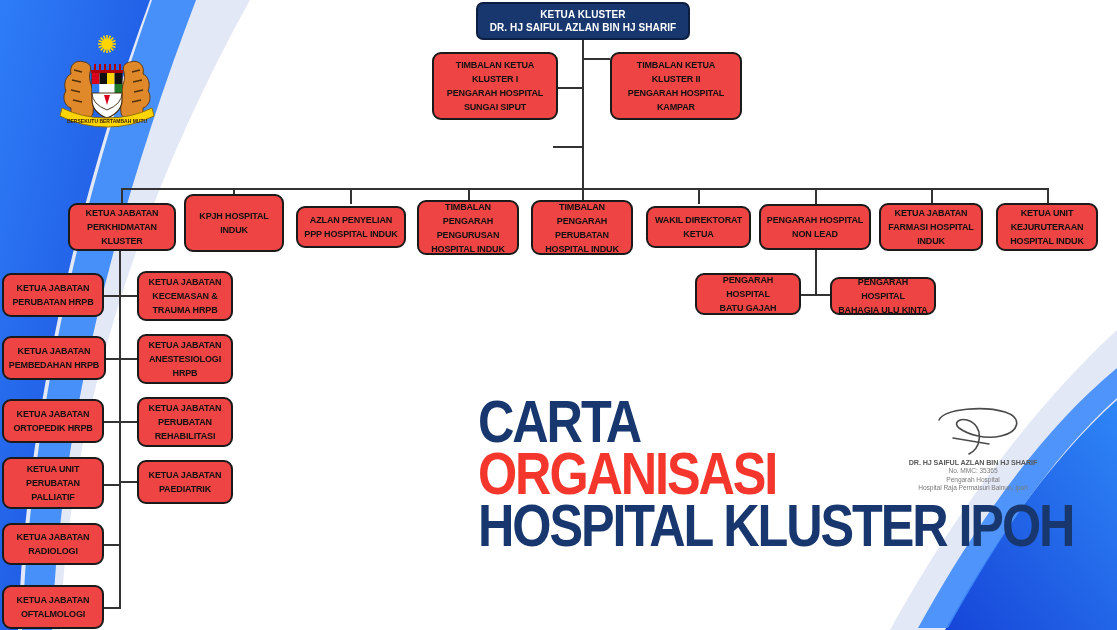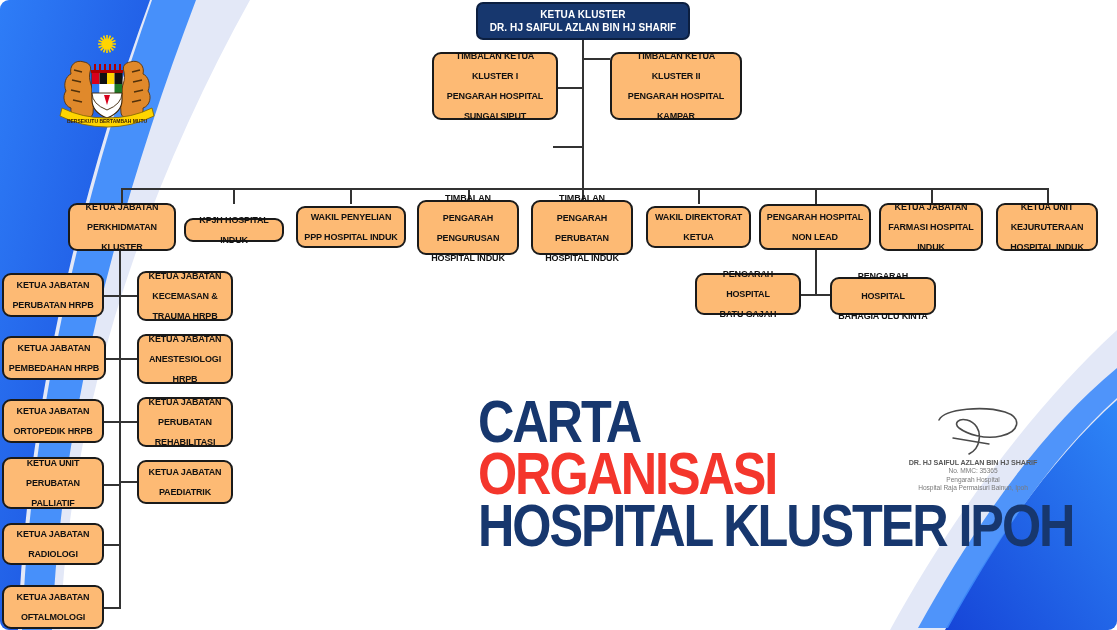--- a/index.html
+++ b/index.html
@@ -2,36 +2,36 @@
 <html><head>
 <meta charset="utf-8">
 <style>
   html,body{margin:0;padding:0;}
   body{
     width:1117px;height:630px;overflow:hidden;
     font-family:"Liberation Sans", sans-serif;
     background:#ffffff;
     position:relative;
   }
-  #stage{position:absolute;left:0;top:0;width:1117px;height:630px;overflow:hidden;background:#fff;border-radius:9px;}
+  #stage{position:absolute;left:0;top:0;width:1117px;height:630px;overflow:hidden;background:#fff;}
 
   
   .bg-layer{position:absolute;left:0;top:0;width:1117px;height:630px;pointer-events:none;}
 
   
   .node{
     position:absolute;
     box-sizing:border-box;
-    background:#fdba74;
+    background:#ef4444;
     border:2.2px solid #1a1a1a;
     border-radius:9px;
     color:#111111;
     font-weight:bold;
     font-size:9px;
-    line-height:20px;
+    line-height:14px;
     letter-spacing:-0.15px;
     text-align:center;
     display:flex;
     align-items:center;
     justify-content:center;
     padding:2px 3px;
     white-space:pre-line;
     z-index:5;
   }
   .node.root{
@@ -217,23 +217,23 @@
 
   <div class="node" style="left:610px;top:52px;width:132px;height:68px;">TIMBALAN KETUA
 KLUSTER II
 PENGARAH HOSPITAL
 KAMPAR</div>
 
 
   <div class="node" style="left:68px;top:203px;width:108px;height:48px;">KETUA JABATAN
 PERKHIDMATAN
 KLUSTER</div>
-  <div class="node" style="left:184px;top:218px;width:100px;height:24px;">KPJH HOSPITAL
+  <div class="node" style="left:184px;top:194px;width:100px;height:58px;">KPJH HOSPITAL
 INDUK</div>
-  <div class="node" style="left:296px;top:206px;width:110px;height:42px;">WAKIL PENYELIAN
+  <div class="node" style="left:296px;top:206px;width:110px;height:42px;">AZLAN PENYELIAN
 PPP HOSPITAL INDUK</div>
   <div class="node" style="left:417px;top:200px;width:102px;height:55px;">TIMBALAN
 PENGARAH
 PENGURUSAN
 HOSPITAL INDUK</div>
   <div class="node" style="left:531px;top:200px;width:102px;height:55px;">TIMBALAN
 PENGARAH
 PERUBATAN
 HOSPITAL INDUK</div>
   <div class="node" style="left:646px;top:206px;width:105px;height:42px;">WAKIL DIREKTORAT

